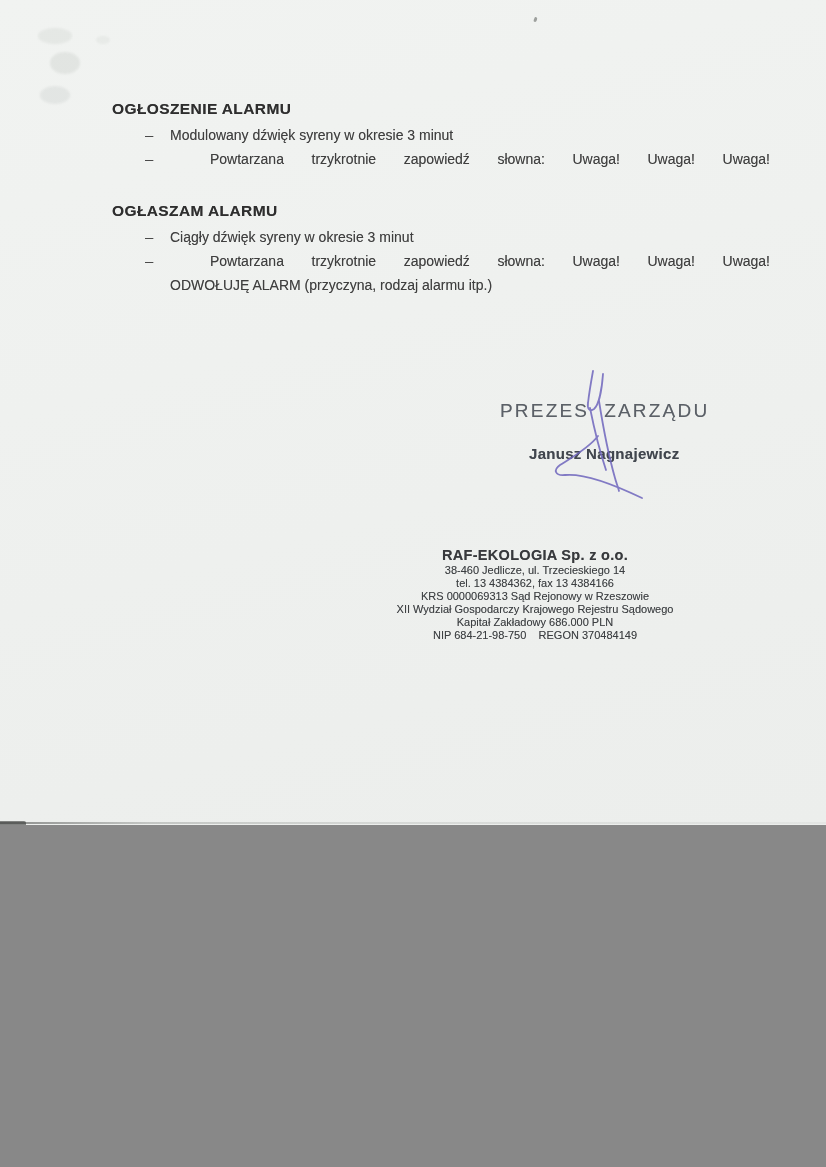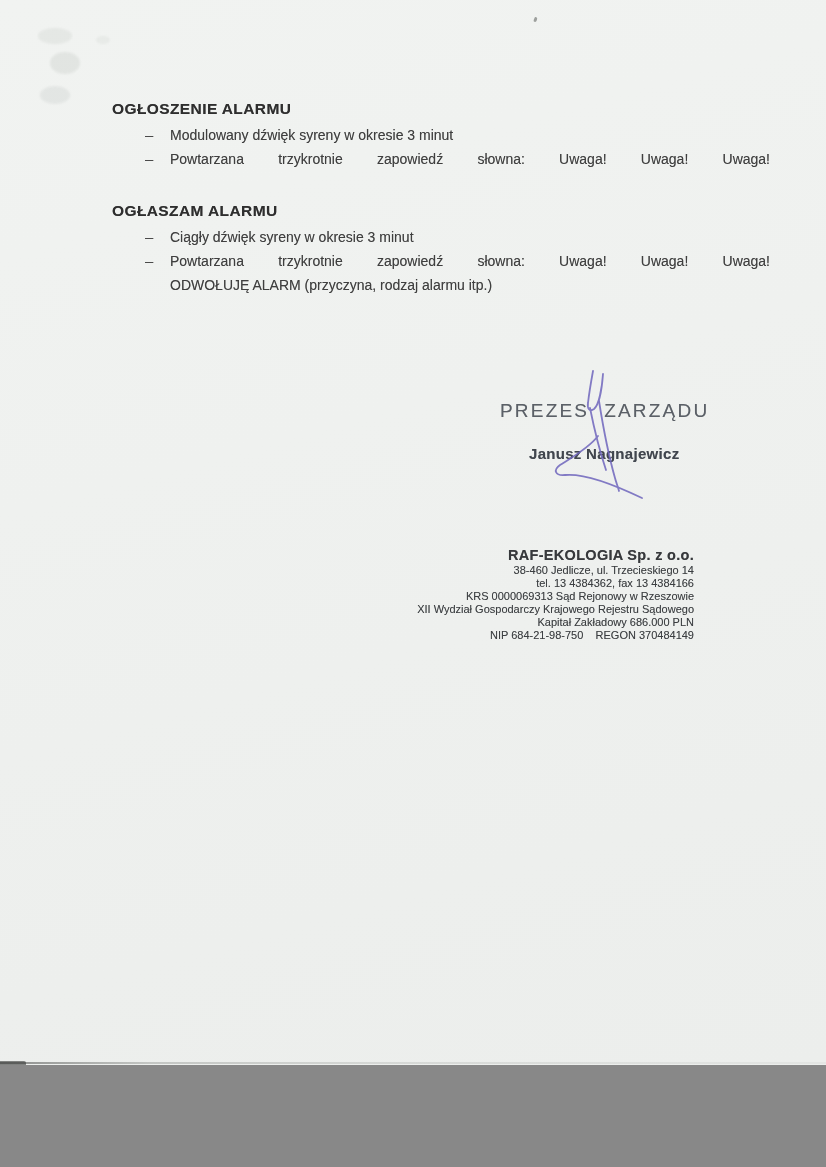--- a/index.html
+++ b/index.html
@@ -1,19 +1,19 @@
 <!DOCTYPE html>
 <html lang="pl"><head>
 <meta charset="utf-8">
 <title>Scanned document — alarm notice</title>
 <style>
   html,body{margin:0;padding:0;background:#888;}
   .page{
     position:relative;
-    width:826px;height:1065px;
+    width:826px;height:825px;
     margin:0 auto;
     background:linear-gradient(165deg,#f1f3f1 0%,#eff1ef 40%,#edefed 78%,#eceeec 100%);
     font-family:"Liberation Sans","DejaVu Sans",sans-serif;
     color:#3d3d3d;
     overflow:hidden;
   }
 
   
   .bleed{position:absolute;border-radius:50%;filter:blur(1px);}
   .b1{left:38px;top:28px;width:34px;height:16px;background:rgba(125,135,128,.10);}
@@ -40,41 +40,41 @@
   .bullets{margin-top:2px;}
   .bullet{position:relative;padding-left:58px;}
   .dash{
     position:absolute;left:33px;top:0;
     line-height:24px;font-size:15px;color:#4a4a4a;
   }
   .line{
     font-size:14px;line-height:24px;color:#3f3f3f;
     text-shadow:0 0 .5px rgba(63,63,63,.45);
   }
-  .line.spread{text-align:justify;text-align-last:justify;}
+  .line.spread{text-align:justify;text-align-last:justify;margin-left:40px;}
 
   
   .sig-title{
     position:absolute;left:500px;top:401px;
     font-size:19px;line-height:20px;color:#5b6067;
     letter-spacing:2.2px;white-space:pre;
     text-shadow:0 0 .6px rgba(91,96,103,.4);
   }
   .sig-name{
     position:absolute;left:529px;top:443px;
     font-size:15px;line-height:22px;font-weight:600;color:#41464e;
     letter-spacing:.3px;white-space:pre;
     text-shadow:0 0 .5px rgba(65,70,78,.45);
   }
   .sig-svg{position:absolute;left:545px;top:360px;width:110px;height:145px;}
 
   
   .stamp{
-    position:absolute;left:398px;top:546px;width:296px;
-    text-align:right;color:#3c3f42;
+    position:absolute;left:387px;top:546px;width:296px;
+    text-align:center;color:#3c3f42;
   }
   .stamp-company{
     font-size:14.5px;font-weight:bold;line-height:18px;color:#37393c;
     letter-spacing:.3px;text-shadow:0 0 .5px rgba(55,57,60,.5);
   }
   .stamp-line{
     font-size:11px;line-height:13px;white-space:pre-wrap;
     text-shadow:0 0 .4px rgba(60,63,66,.4);
   }
 

